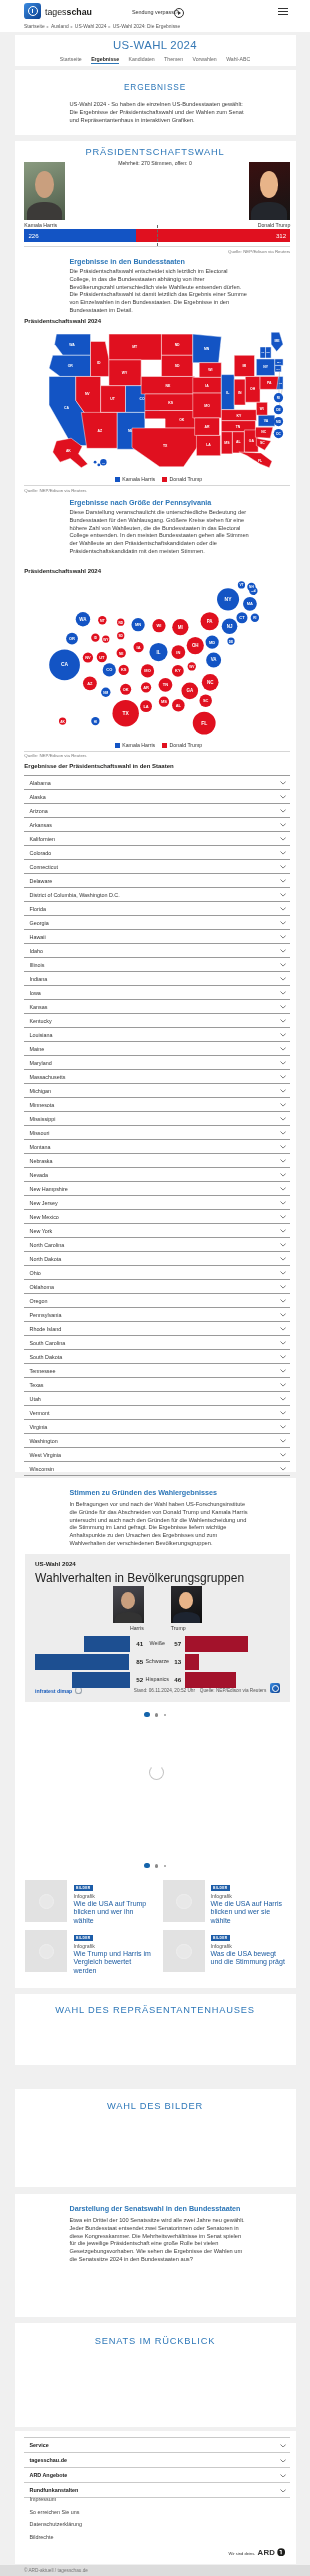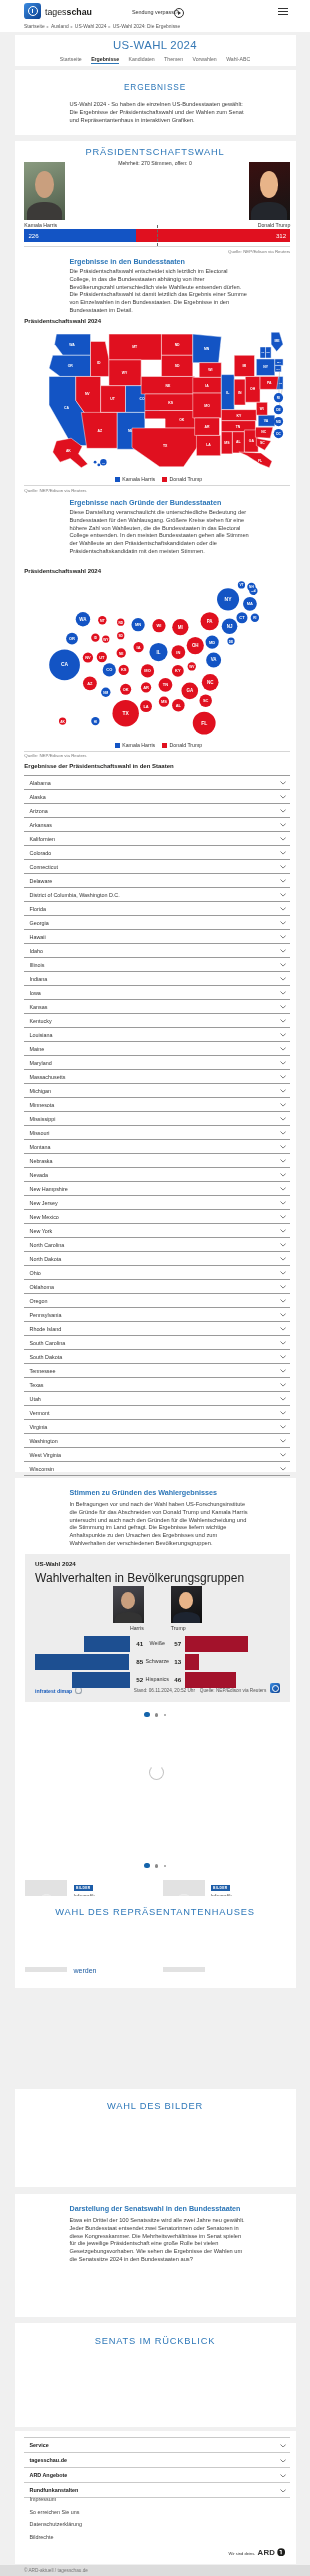--- a/index.html
+++ b/index.html
@@ -236,21 +236,21 @@
       <text x="548" y="226.5" fill="#fff" font-size="7" font-weight="bold" text-anchor="middle">DC</text>
       <circle cx="150" cy="286" r="3" fill="#1354c4"></circle>
       <circle cx="158" cy="292" r="3" fill="#1354c4"></circle>
       <circle cx="168" cy="286" r="7" fill="#1354c4"></circle>
       <text x="168" y="289" fill="#fff" font-size="5.5" font-weight="bold" text-anchor="middle">HI</text>
     </svg>
   <div class="legend" id="legend-1" style="top:335px;"><i style="background: rgb(19, 84, 196);"></i><span>Kamala Harris</span><i style="background: rgb(224, 16, 31);"></i><span>Donald Trump</span></div>
   <div class="abs hairline" style="left:9.8px;top:344px;width:266px;"></div>
   <div class="abs source" style="left:9.8px;top:347px;">Quelle: NEP/Edison via Reuters</div>
 
-  <div class="abs sub-head" style="left:55px;top:357px;">Ergebnisse nach Gründe der Bundesstaaten</div>
+  <div class="abs sub-head" style="left:55px;top:357px;">Ergebnisse nach Größe der Pennsylvania</div>
   <div class="abs body-text" style="left:55px;top:368px;width:181px;">Diese Darstellung veranschaulicht die unterschiedliche Bedeutung der Bundesstaaten für den Wahlausgang. Größere Kreise stehen für eine höhere Zahl von Wahlleuten, die die Bundesstaaten in das Electoral College entsenden. In den meisten Bundesstaaten gehen alle Stimmen der Wahlleute an den Präsidentschaftskandidaten oder die Präsidentschaftskandidatin mit den meisten Stimmen.</div>
   <div class="abs chart-label" style="left:9.8px;top:427px;">Präsidentschaftswahl 2024</div>
   <svg id="bubble-map" class="abs" style="left:16.5px;top:437px;" width="248" height="161" viewBox="0 0 480 324">
       <circle cx="58" cy="175" r="30.9" fill="#1354c4"></circle>
       <text x="58" y="178" fill="#fff" text-anchor="middle" font-size="10" font-weight="bold">CA</text>
       <circle cx="181" cy="272" r="26.6" fill="#e0101f"></circle>
       <text x="181" y="275" fill="#fff" text-anchor="middle" font-size="10" font-weight="bold">TX</text>
       <circle cx="339" cy="292" r="23.0" fill="#e0101f"></circle>
       <text x="339" y="295" fill="#fff" text-anchor="middle" font-size="10" font-weight="bold">FL</text>
       <circle cx="387" cy="43" r="22.2" fill="#1354c4"></circle>
@@ -745,21 +745,21 @@
       </div>
       <div>
         <div class="teaser-img" style="left:148px;top:452px;">
           <i></i>
         </div>
         <div class="abs" style="left:196px;top:453px;width:78px;"><span class="badge">BILDER</span><div class="kicker" style="margin-top:1.6px;">Infografik</div><div class="t-title" style="margin-top:1px;">Was die USA bewegt und die Stimmung prägt</div></div>
       </div>
     </div>
 </div>
 
-<div class="card" style="top:1896px;height:71px;">
+<div class="card" style="top:1994px;height:71px;">
   <div class="abs sec-title" style="top:11.4px;">WAHL DES REPRÄSENTANTENHAUSES</div>
 </div>
 
 <div class="card" style="top:2089px;height:98px;">
   <div class="abs sec-title" style="top:12.4px;">WAHL DES BILDER</div>
 </div>
 
 <div class="card" style="top:2194px;height:123px;">
   <div class="abs sub-head" style="left:55px;top:10.3px;">Darstellung der Senatswahl in den Bundesstaaten</div>
   <div class="abs body-text" style="left:55px;top:23px;width:176px;">Etwa ein Drittel der 100 Senatssitze wird alle zwei Jahre neu gewählt. Jeder Bundesstaat entsendet zwei Senatorinnen oder Senatoren in diese Kongresskammer. Die Mehrheitsverhältnisse im Senat spielen für die jeweilige Präsidentschaft eine große Rolle bei vielen Gesetzgebungsvorhaben. Wie sehen die Ergebnisse der Wahlen um die Senatssitze 2024 in den Bundesstaaten aus?</div>

